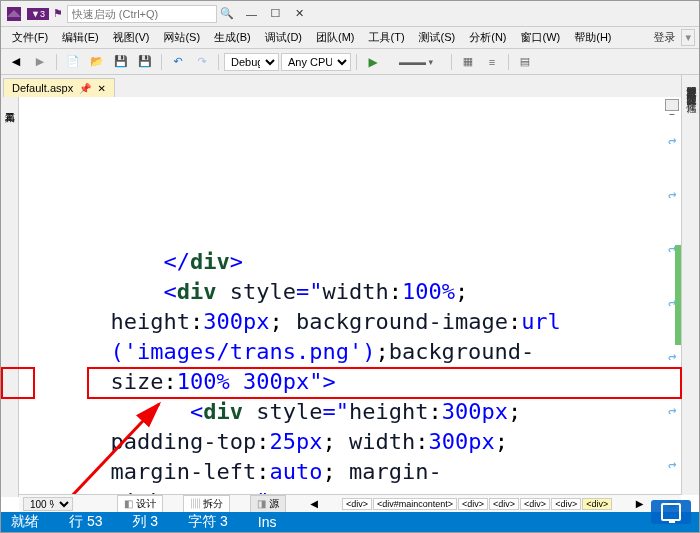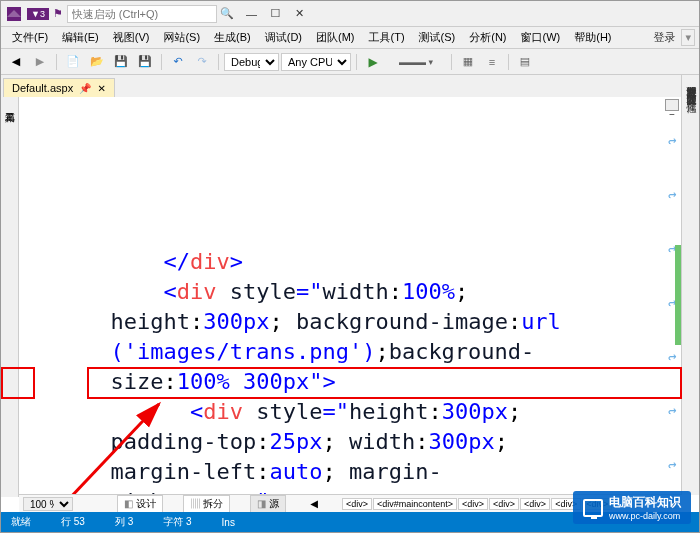--- a/index.html
+++ b/index.html
@@ -45,21 +45,21 @@
 .vtab-right { writing-mode: vertical-rl; font-size: 10px; padding: 4px 2px; cursor: pointer; color: #333; }
 
 
 .editor { position: absolute; left: 18px; right: 18px; top: 96px; bottom: 38px; background: #fff; display: flex; }
 .gutter { width: 50px; background: #fff; border-right: 1px solid #e0e0e0; text-align: right; font-family: Consolas, monospace; font-size: 22px; color: #2b91af; padding-top: 2px; position: relative; }
 .gutter::after { content: ""; position: absolute; right: 0; top: 0; bottom: 0; width: 4px; background: #6ec46e; }
 .ln { height: 30px; line-height: 30px; padding-right: 12px; position: relative; }
 .fold-box { position: absolute; right: -1px; top: 10px; width: 9px; height: 9px; border: 1px solid #888; background: #fff; font-size: 7px; line-height: 7px; text-align: center; color: #888; }
 .code { flex: 1; font-family: Consolas, monospace; font-size: 22px; line-height: 30px; padding-left: 12px; white-space: pre; overflow: hidden; position: relative; }
 .code-line { height: 30px; }
-.cl-ml { color: #ef4444; } 
+.cl-ml { color: #14532d; font-weight: bold; } 
 .cl-attr { color: #0f172a; } 
 .cl-val { color: #0000ff; } 
 .cl-punc { color: #0000ff; }
 .cl-txt { color: #000; }
 
 
 .hl-box { position: absolute; border: 2px solid #e00; left: 0; width: 595px; height: 32px; top: 242px; pointer-events: none; }
 
 
 .arrow { position: absolute; left: 40px; top: 300px; pointer-events: none; }
@@ -71,21 +71,21 @@
 .green-bar { position: absolute; right: 0; width: 6px; background: #6ec46e; }
 .zoom-row { position: absolute; left: 18px; right: 18px; bottom: 20px; height: 18px; background: #f7f7f7; border-top: 1px solid #ccc; display: flex; align-items: center; font-size: 10px; gap: 20px; padding: 0 4px; }
 .zoom-combo { border: 1px solid #ccc; height: 14px; font-size: 10px; width: 50px; padding: 0 2px; }
 .view-btn { padding: 1px 6px; border: 1px solid #ccc; background: #fff; cursor: pointer; font-size: 10px; }
 .breadcrumb { flex: 1; display: flex; align-items: center; gap: 1px; overflow: hidden; }
 .bc-item { border: 1px solid #ccc; padding: 0 3px; font-size: 9px; background: #fff; cursor: pointer; }
 .bc-item.active { background: #fef7b2; }
 .scroll-arrow { padding: 0 4px; cursor: pointer; }
 
 
-.statusbar { position: absolute; left: 0; right: 0; bottom: 0; height: 20px; background: #007acc; color: #fff; display: flex; align-items: center; font-size: 10px; gap: 30px; padding: 0 10px; }
+.statusbar { position: absolute; left: 0; right: 0; bottom: 0; height: 20px; background: #007acc; color: #fff; display: flex; align-items: center; font-size: 14px; gap: 30px; padding: 0 10px; }
 .status-item { }
 
 
 .watermark { position: absolute; right: 8px; bottom: 8px; display: flex; align-items: center; gap: 6px; background: rgba(0,100,200,0.9); color: #fff; padding: 3px 10px; border-radius: 3px; font-size: 12px; pointer-events: none; }
 .wm-icon { width: 20px; height: 18px; border: 2px solid #fff; border-radius: 2px; position: relative; }
 .wm-icon::after { content: ""; position: absolute; bottom: -4px; left: 6px; width: 6px; height: 4px; background: #fff; }
 .wm-sub { font-size: 9px; display: block; }
 
 </style>
 </head>
@@ -218,17 +218,13 @@
 <div class="statusbar">
   <span class="status-item">就绪</span>
   <span class="status-item">行 53</span>
   <span class="status-item">列 3</span>
   <span class="status-item">字符 3</span>
   <span class="status-item">Ins</span>
 </div>
 
 <div class="watermark">
   <div class="wm-icon"></div>
-  <div>
-    <span style="font-weight:bold;">电脑百科知识</span>
-    <span class="wm-sub">www.pc-daily.com</span>
-  </div>
 </div>
 
 </body></html>

